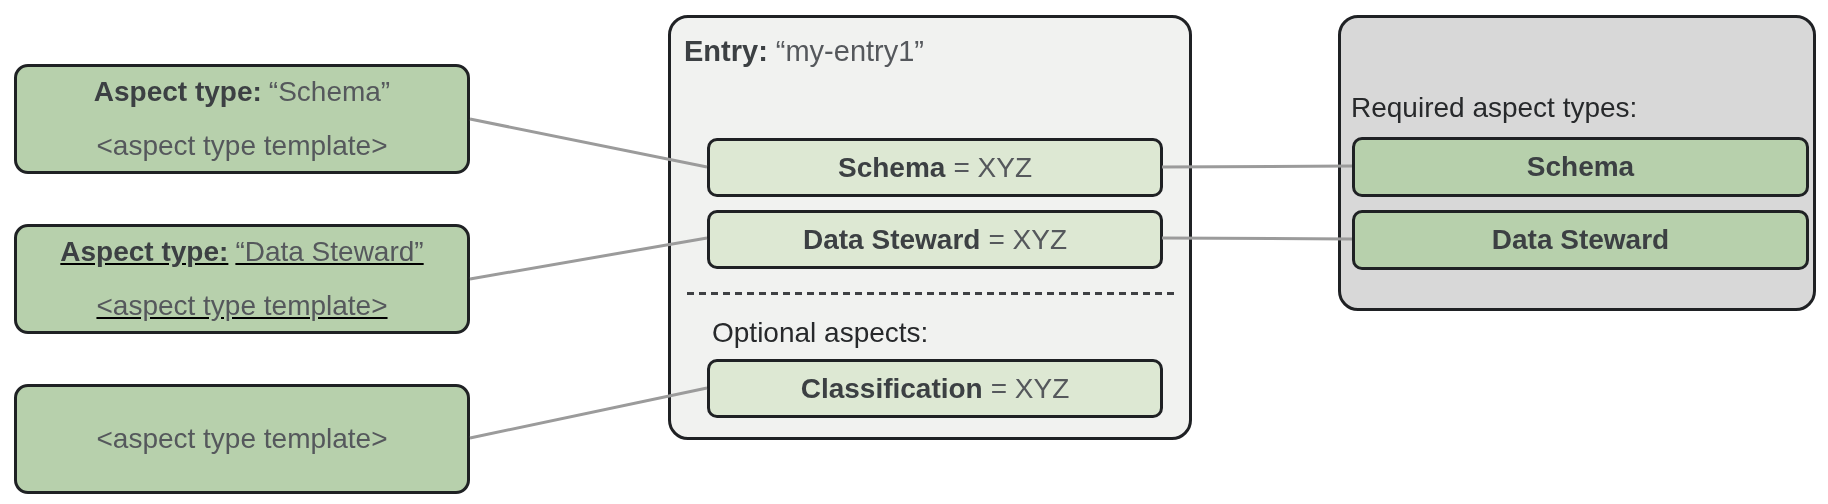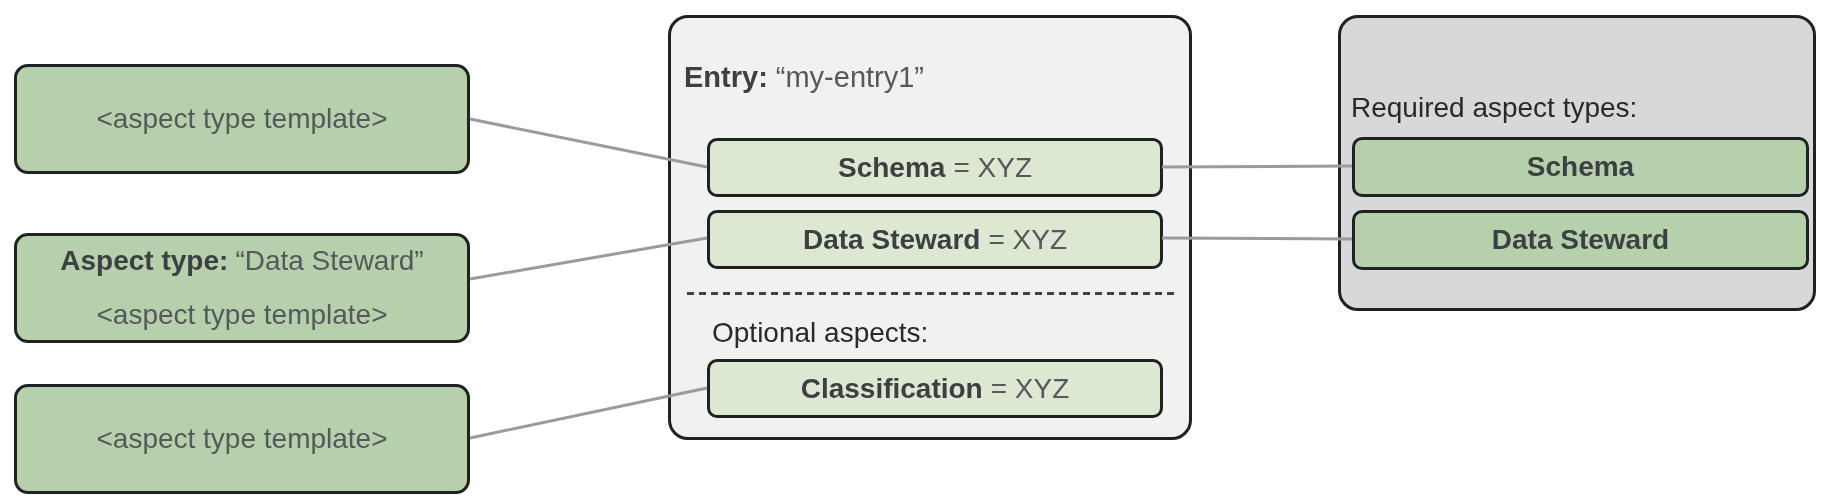--- a/index.html
+++ b/index.html
@@ -21,26 +21,26 @@
   .connectors{position:absolute;left:0;top:0;width:1828px;height:504px;pointer-events:none;z-index:6;}
   .connectors line{stroke:var(--connector-gray);stroke-width:3;}
 
   
   .aspect-card{position:absolute;left:14px;width:456px;height:110px;
     background:var(--green-dark);border:3px solid var(--border-dark);border-radius:14px;
     display:flex;flex-direction:column;align-items:center;justify-content:center;gap:22px;z-index:2;}
   .aspect-card .line1{font-size:28px;color:var(--text-secondary);white-space:nowrap;}
   .aspect-card .line1 b{color:var(--text-primary);font-weight:700;margin-right:7px;}
   .aspect-card .line2{font-size:28px;color:var(--text-secondary);white-space:nowrap;}
-  .card-1{top:64px;} .card-2{top:233px;} .card-3{top:384px;}
+  .card-1{top:64px;} .card-2{top:224px;text-decoration:underline;} .card-3{top:384px;}
 
   
   .entry-card{position:absolute;left:668px;top:15px;width:524px;height:425px;
     background:var(--card-light-bg);border:3px solid var(--border-dark);border-radius:20px;z-index:2;}
-  .entry-card .card-title{position:absolute;left:13px;top:17px;font-size:29px;color:var(--text-secondary);white-space:nowrap;margin-top:26px;}
+  .entry-card .card-title{position:absolute;left:13px;top:17px;font-size:29px;color:var(--text-secondary);white-space:nowrap;}
   .card-title b{color:var(--text-primary);font-weight:700;margin-right:8px;}
   .section-heading{position:absolute;font-size:28px;color:var(--text-heading);white-space:nowrap;}
   .entry-card .req-heading{left:36px;top:80px;}
   .entry-card .opt-heading{left:33px;top:299px;margin-left:8px;}
   .aspect-box{position:absolute;left:36px;width:456px;height:59px;
     background:var(--green-light);border:3px solid var(--border-dark);border-radius:10px;
     display:flex;align-items:center;justify-content:center;font-size:28px;color:var(--text-secondary);white-space:nowrap;}
   .aspect-box b{color:var(--text-primary);font-weight:700;margin-right:8px;}
   .box-schema{top:120px;} .box-steward{top:192px;} .box-class{top:341px;}
   .dash-divider{position:absolute;left:16px;top:274px;width:490px;height:3px;
@@ -63,20 +63,21 @@
 
   <svg class="connectors" viewBox="0 0 1828 504">
     <line x1="470" y1="119" x2="707" y2="167"></line>
     <line x1="470" y1="279" x2="707" y2="238"></line>
     <line x1="470" y1="438" x2="707" y2="388"></line>
     <line x1="1162" y1="167" x2="1352" y2="166"></line>
     <line x1="1162" y1="238" x2="1352" y2="239"></line>
   </svg>
 
   <div class="aspect-card card-1">
+    <div class="line1"><b>Aspect type:</b><span>“Schema”</span></div>
     <div class="line2">&lt;aspect type template&gt;</div>
   </div>
 
   <div class="aspect-card card-2">
     <div class="line1"><b>Aspect type:</b><span>“Data Steward”</span></div>
     <div class="line2">&lt;aspect type template&gt;</div>
   </div>
 
   <div class="aspect-card card-3">
     <div class="line2">&lt;aspect type template&gt;</div>

